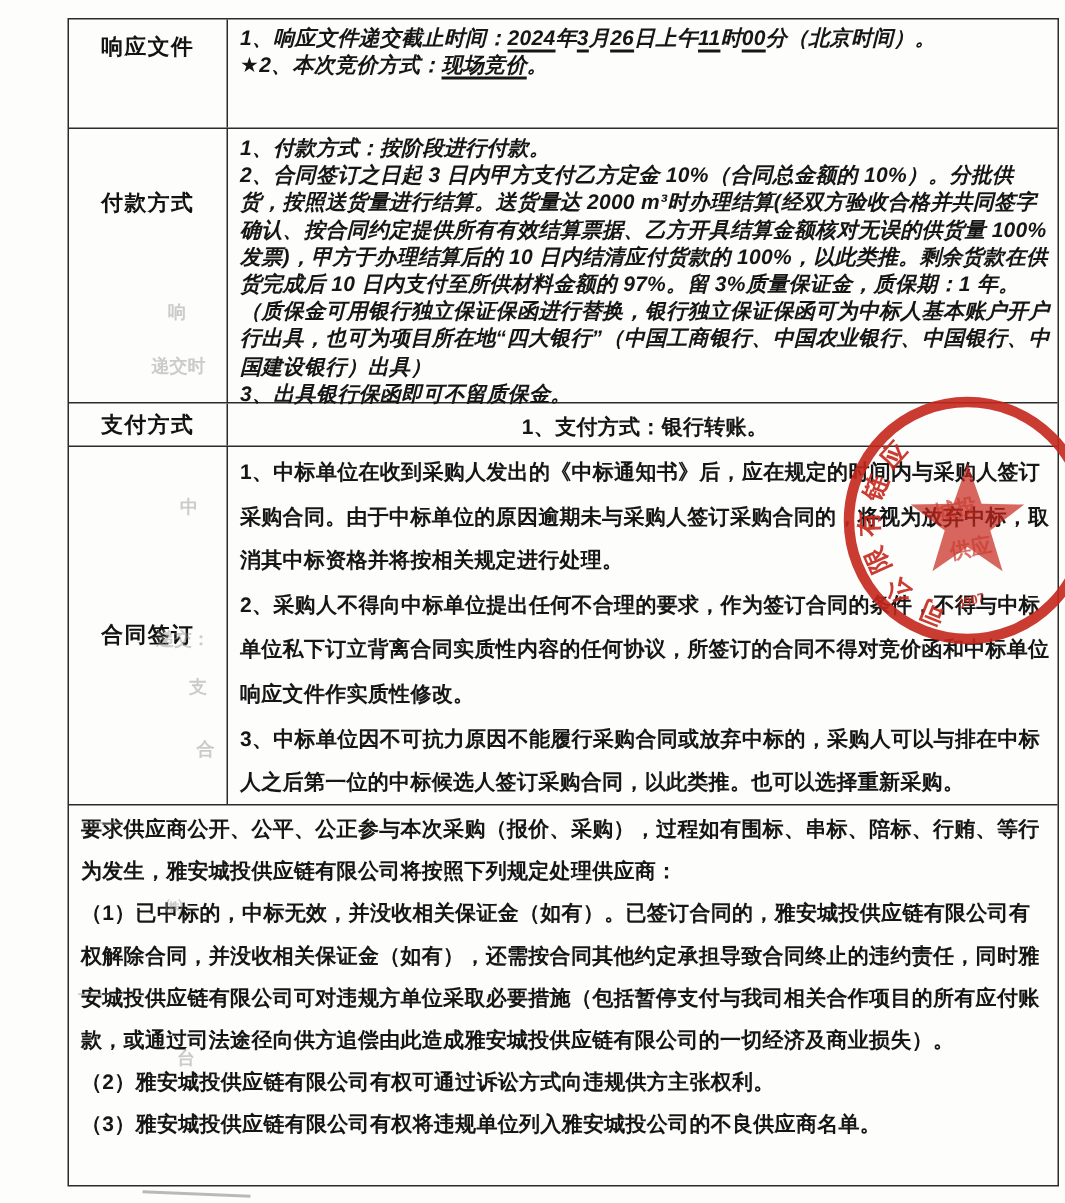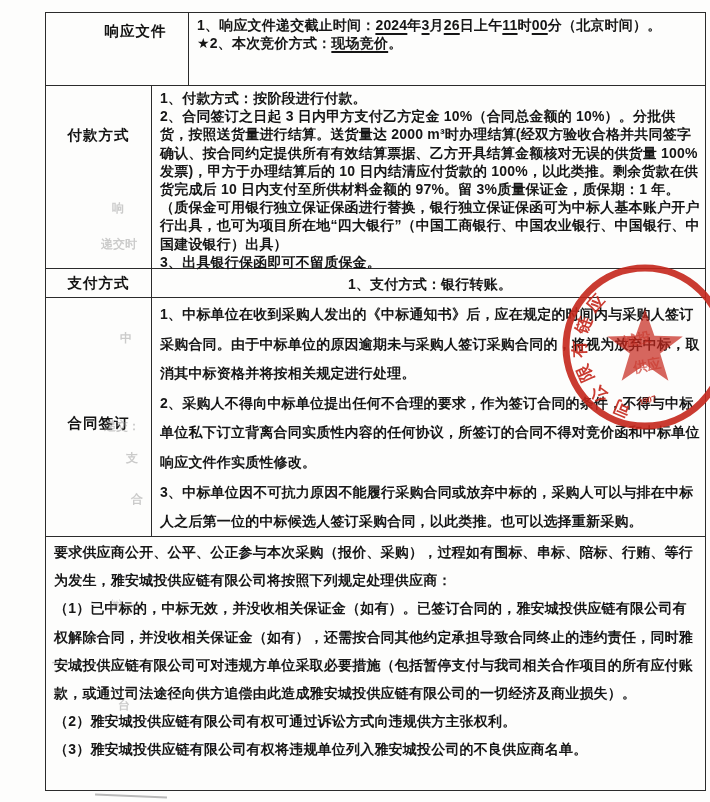--- a/index.html
+++ b/index.html
@@ -22,22 +22,22 @@
     width:106px;flex:0 0 106px;border-right:1.5px solid #2b2b2b;
     display:flex;flex-direction:column;align-items:center;
     font-weight:bold;font-size:14.5px;letter-spacing:1px;color:#131313;
   }
   .content{
     flex:1;padding:3px 5px 0 8px;font-size:14px;font-weight:600;
     color:#161616;letter-spacing:.2px;
   }
   .para{margin:0;}
   
-  .r0{height:73px;}  .r0 .label{justify-content:flex-start;padding-top:9px;gap:27px;margin-left:37px;}
-  .r0 .content,.r1 .content{line-height:18.2px;}
+  .r0{height:73px;}  .r0 .label{justify-content:flex-start;padding-top:9px;gap:27px;}
+  .r0 .content,.r1 .content{line-height:18.2px;font-style:italic;}
   .r1{height:183px;} .r1 .label{justify-content:flex-start;padding-top:40px;}
   .r2{height:29px;}  .r2 .label{justify-content:center;}
   .r2 .content{line-height:24px;text-align:center;}
   .r3{height:239px;} .r3 .label{justify-content:center;padding-top:13px;}
   .r3 .content{line-height:29.6px;padding-top:2px;}
   .r4{height:253px;} .r4 .label{justify-content:center;}
   .r4 .content{line-height:28.2px;padding-top:1px;}
   .u{text-decoration:underline;text-underline-offset:3px;text-decoration-thickness:1.5px;}
   
   .ghost{position:absolute;color:#8f8f8f;opacity:.45;font-size:12px;font-weight:600;white-space:nowrap;}

